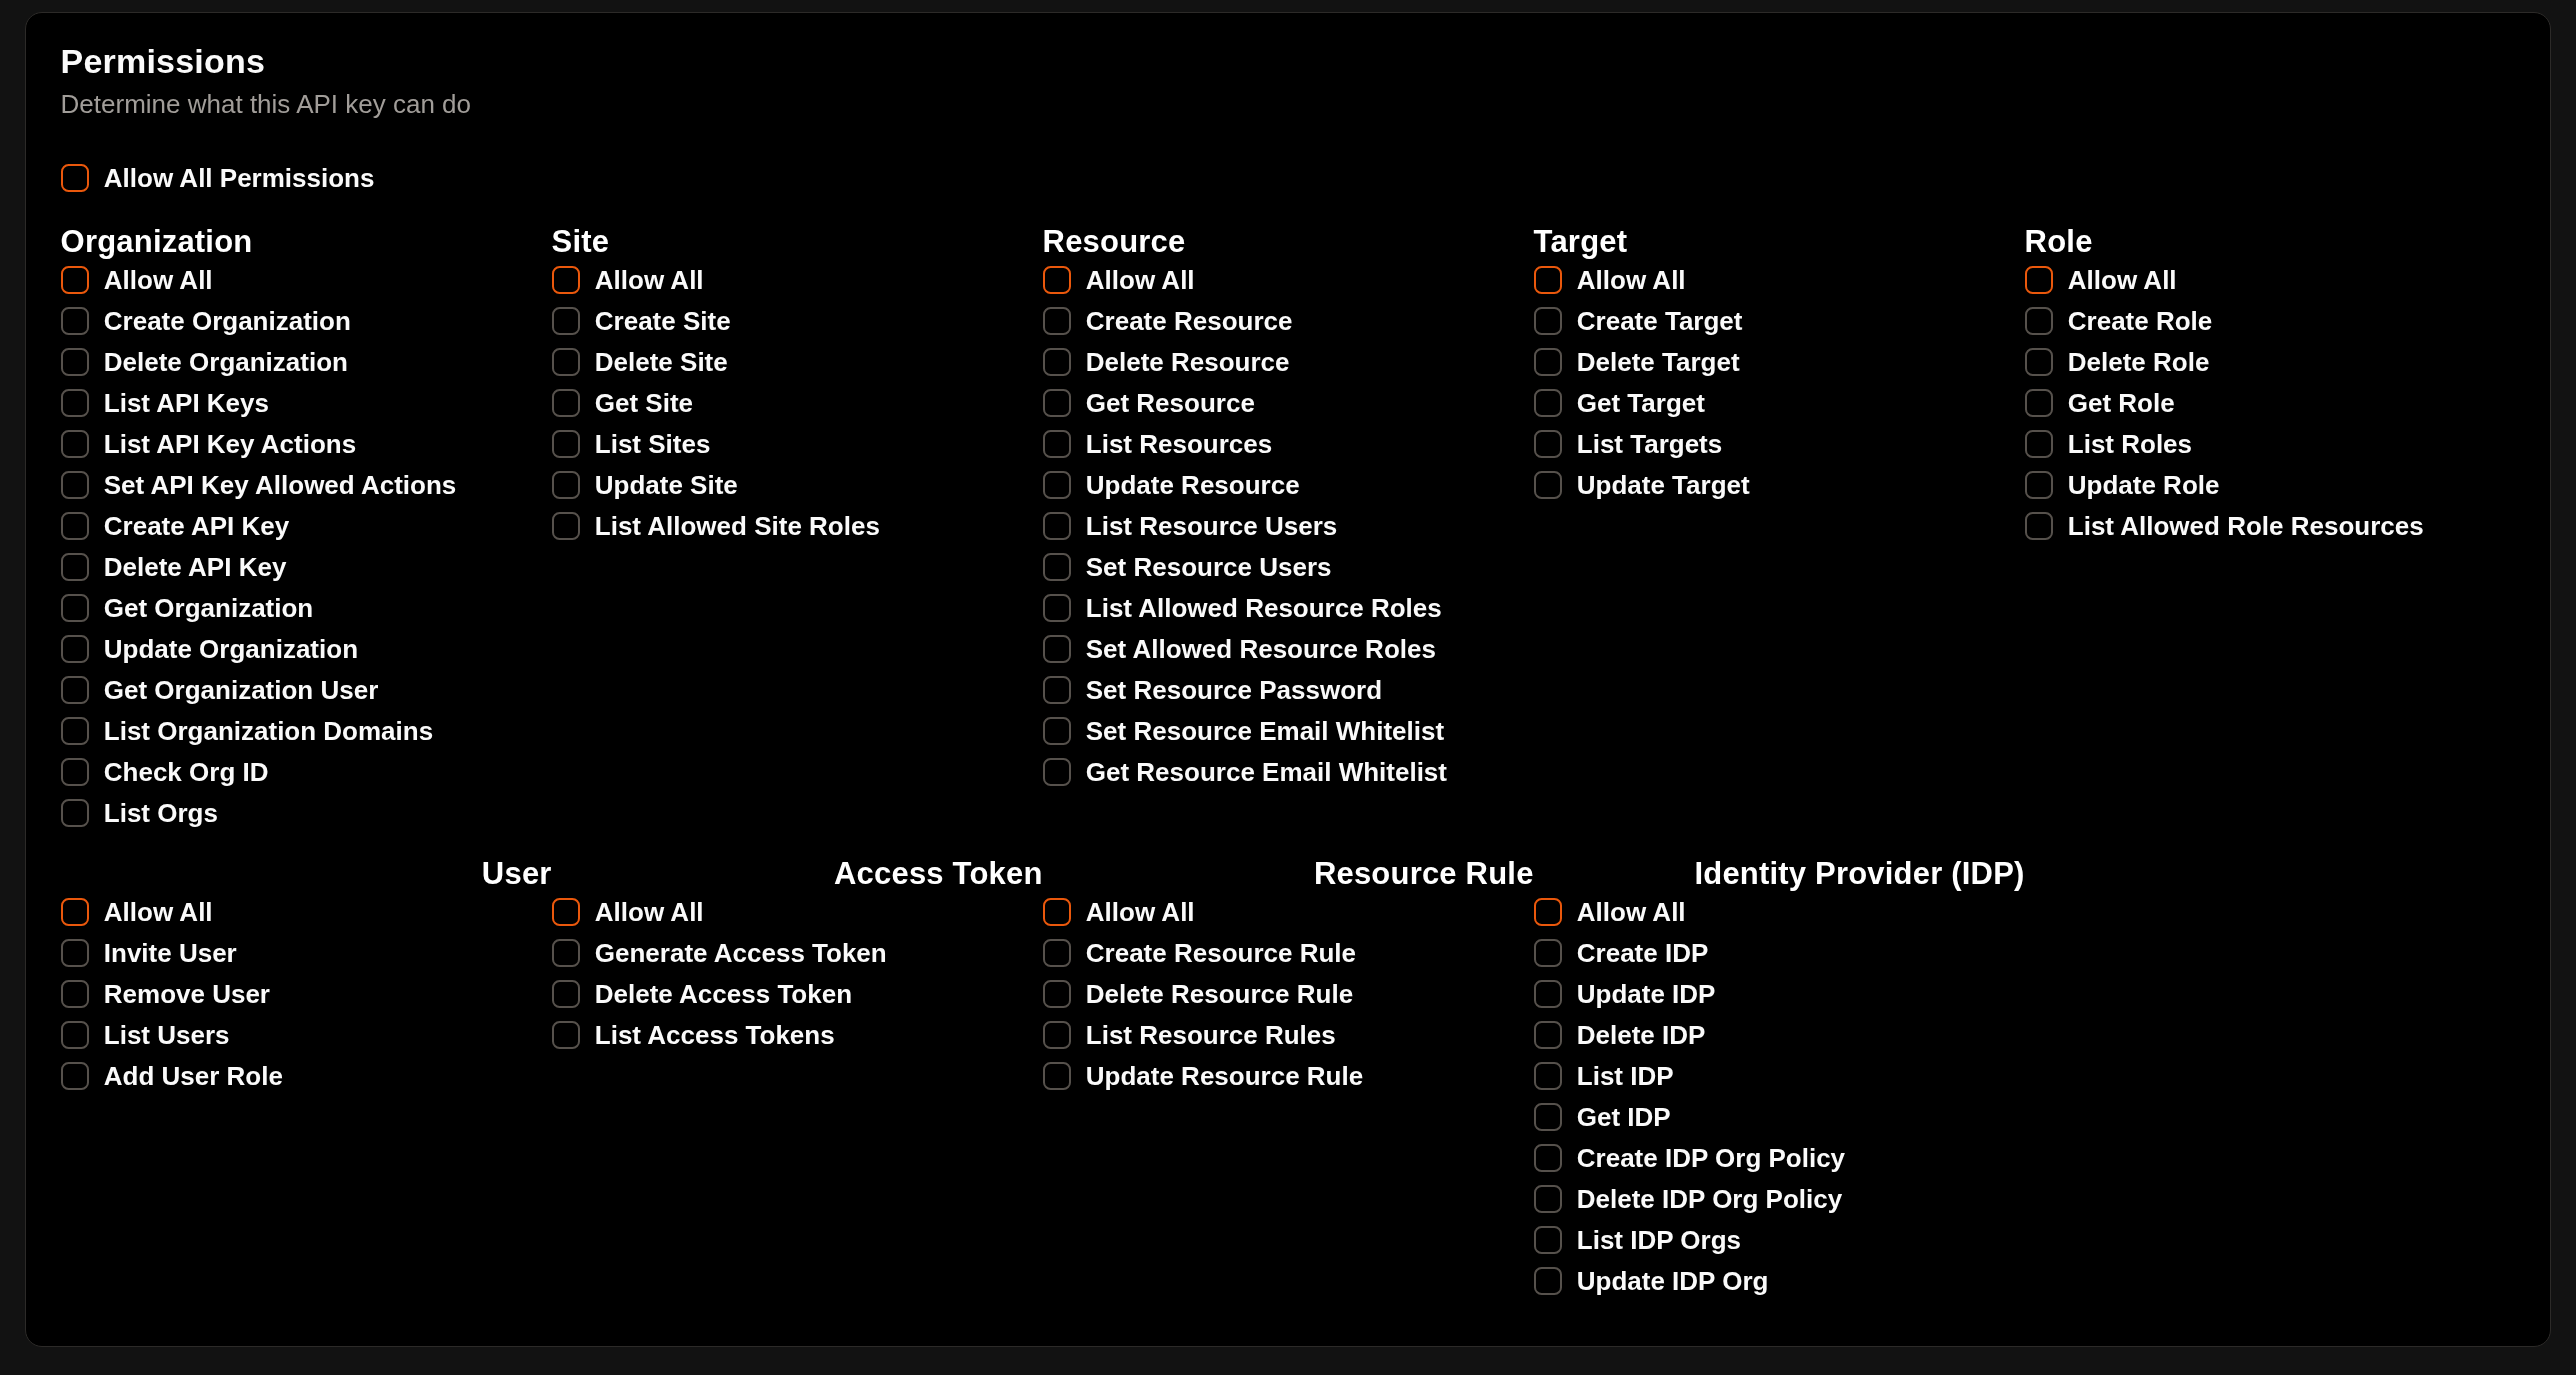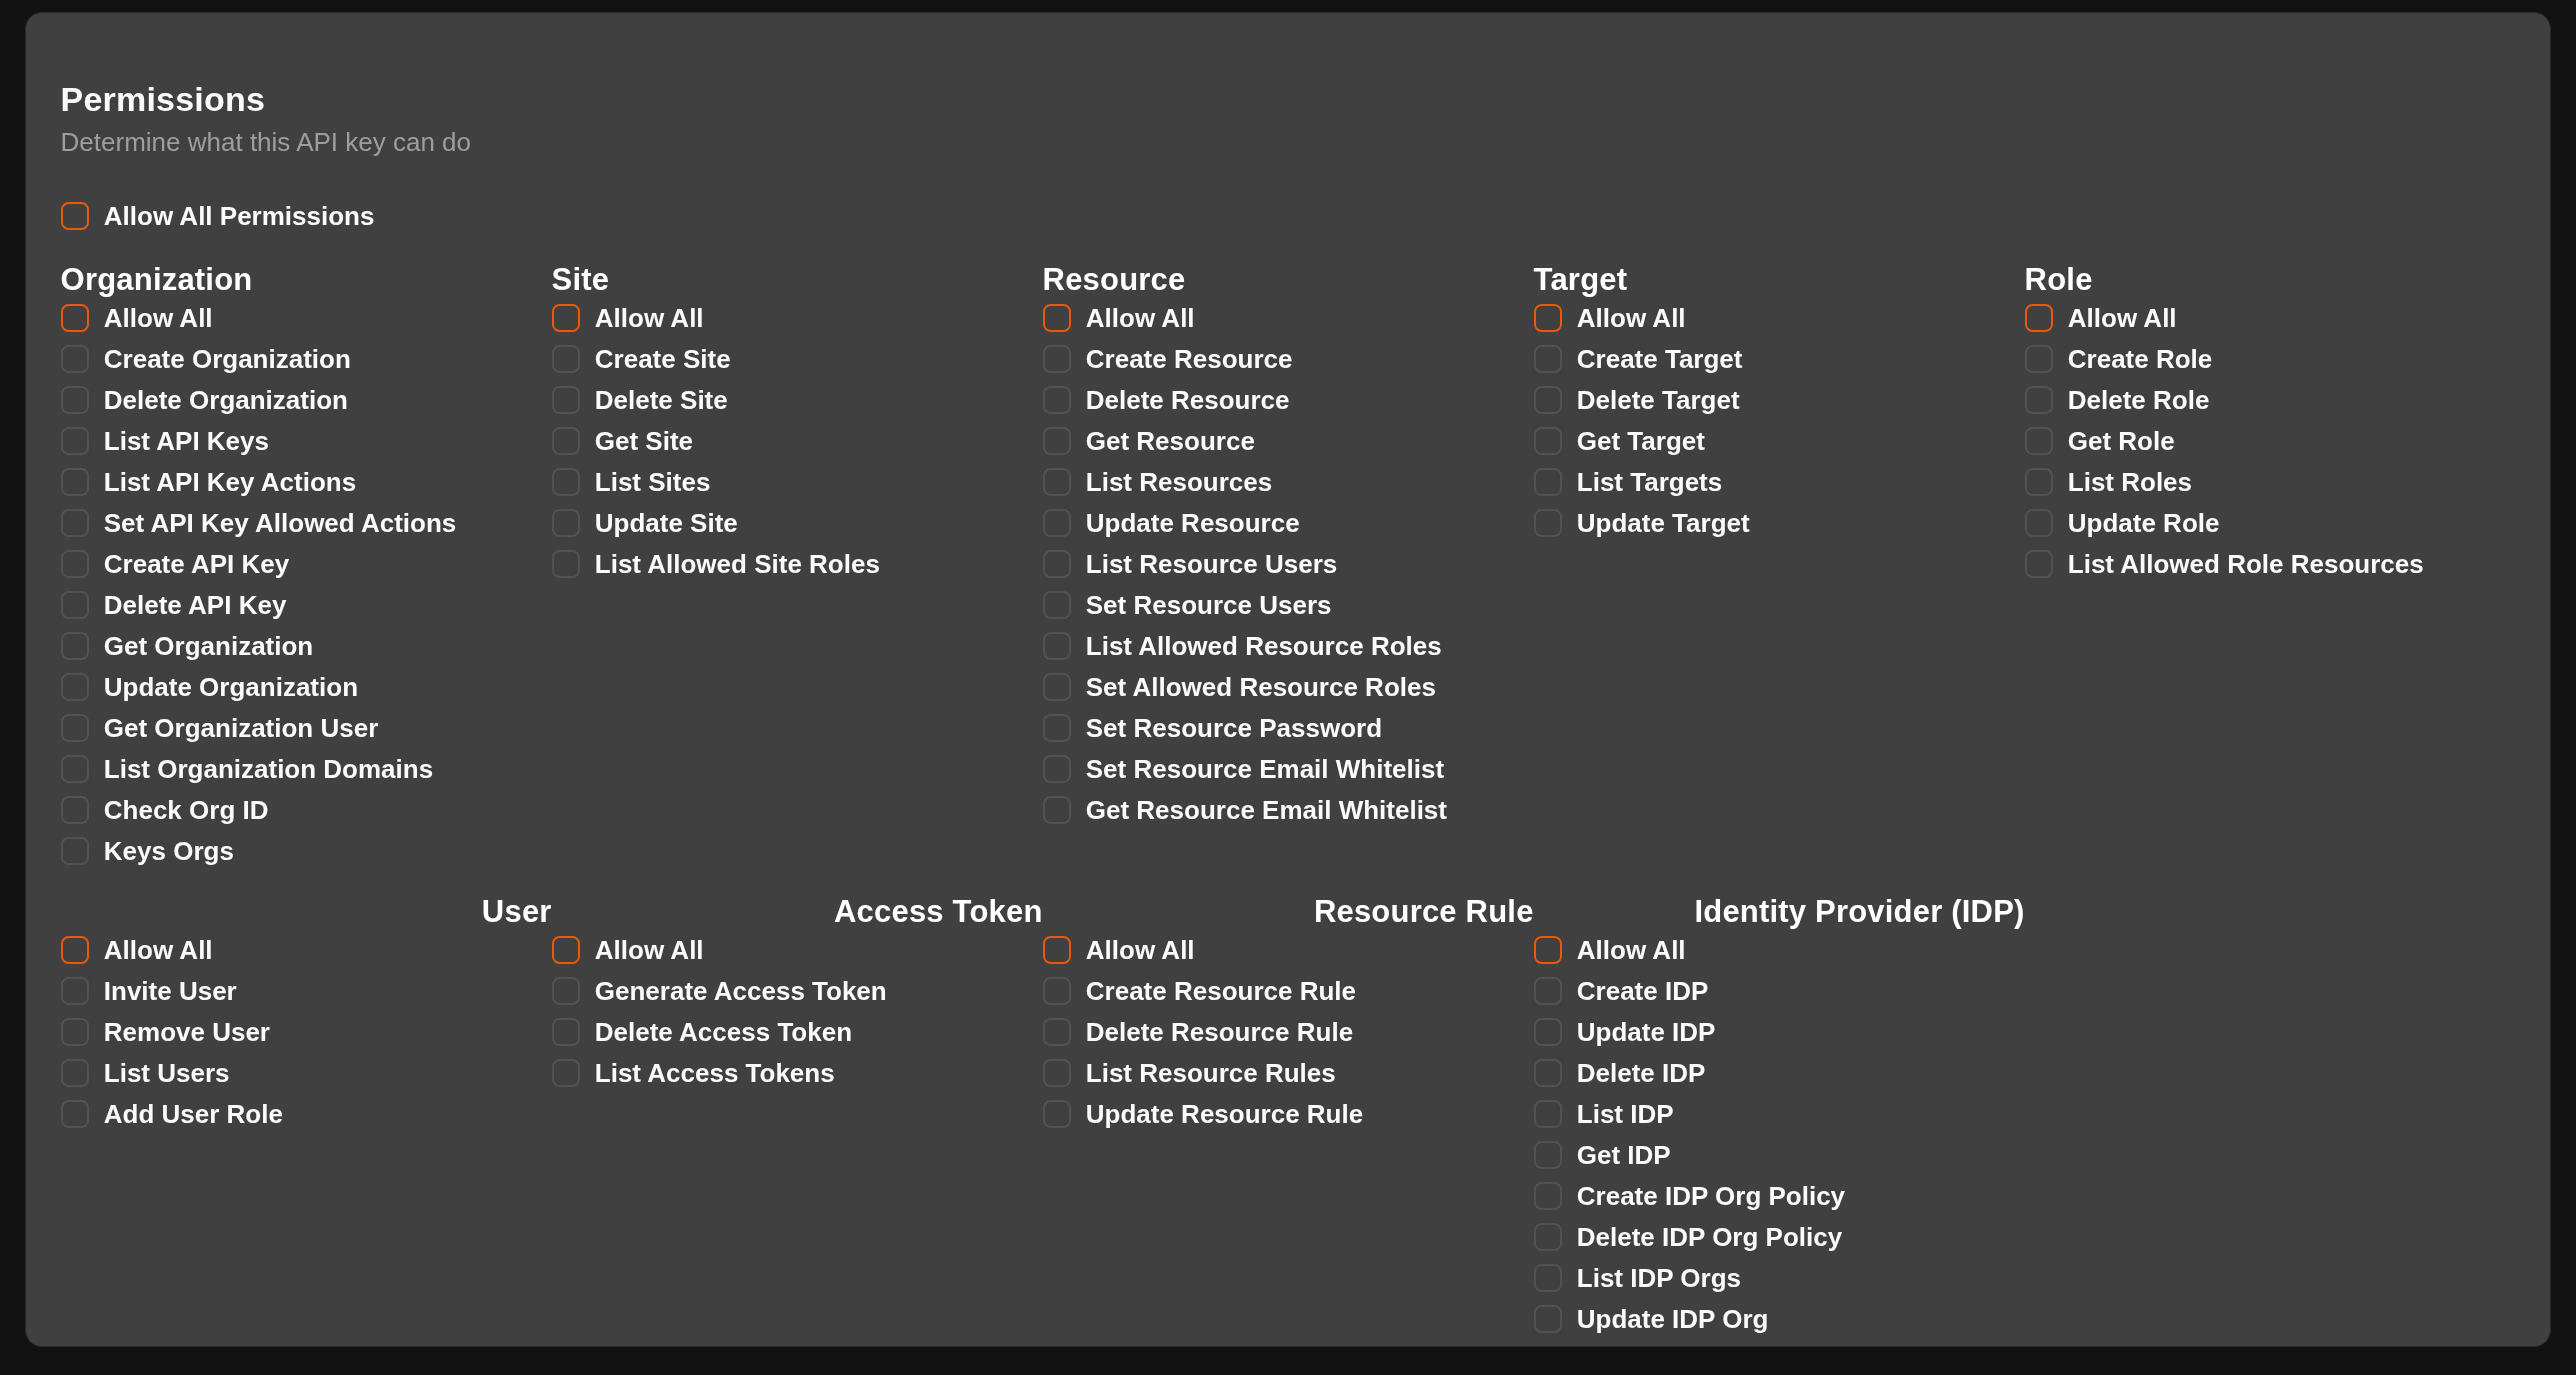--- a/index.html
+++ b/index.html
@@ -8,24 +8,24 @@
     width:2576px;height:1375px;
     background:#121212;
     font-family:"Liberation Sans", sans-serif;
     overflow:hidden;
   }
   .card{
     position:absolute;
     left:24.6px;top:12px;
     width:2526px;height:1335px;
     box-sizing:border-box;
-    background:#404040;
+    background:#000000;
     border:0.8px solid #2c2a28;
     border-radius:17px;
-    padding:66px 34px 0 35px;
+    padding:28px 34px 0 35px;
     overflow:hidden;
   }
   .card-title{
     font-size:34px;line-height:41px;font-weight:700;
     color:#fafafa;letter-spacing:0.2px;
   }
   .card-subtitle{
     margin-top:5.1px;
     font-size:26px;line-height:34px;font-weight:400;
     color:#a19d99;
@@ -131,21 +131,21 @@
           <div class="perm-item">
             <div class="checkbox"></div>
             <div class="item-label">List Organization Domains</div>
           </div>
           <div class="perm-item">
             <div class="checkbox"></div>
             <div class="item-label">Check Org ID</div>
           </div>
           <div class="perm-item">
             <div class="checkbox"></div>
-            <div class="item-label">Keys Orgs</div>
+            <div class="item-label">List Orgs</div>
           </div>
         </div>
         <div>
           <div class="section-title">Site</div>
           <div class="perm-item">
             <div class="checkbox accent"></div>
             <div class="item-label">Allow All</div>
           </div>
           <div class="perm-item">
             <div class="checkbox"></div>

